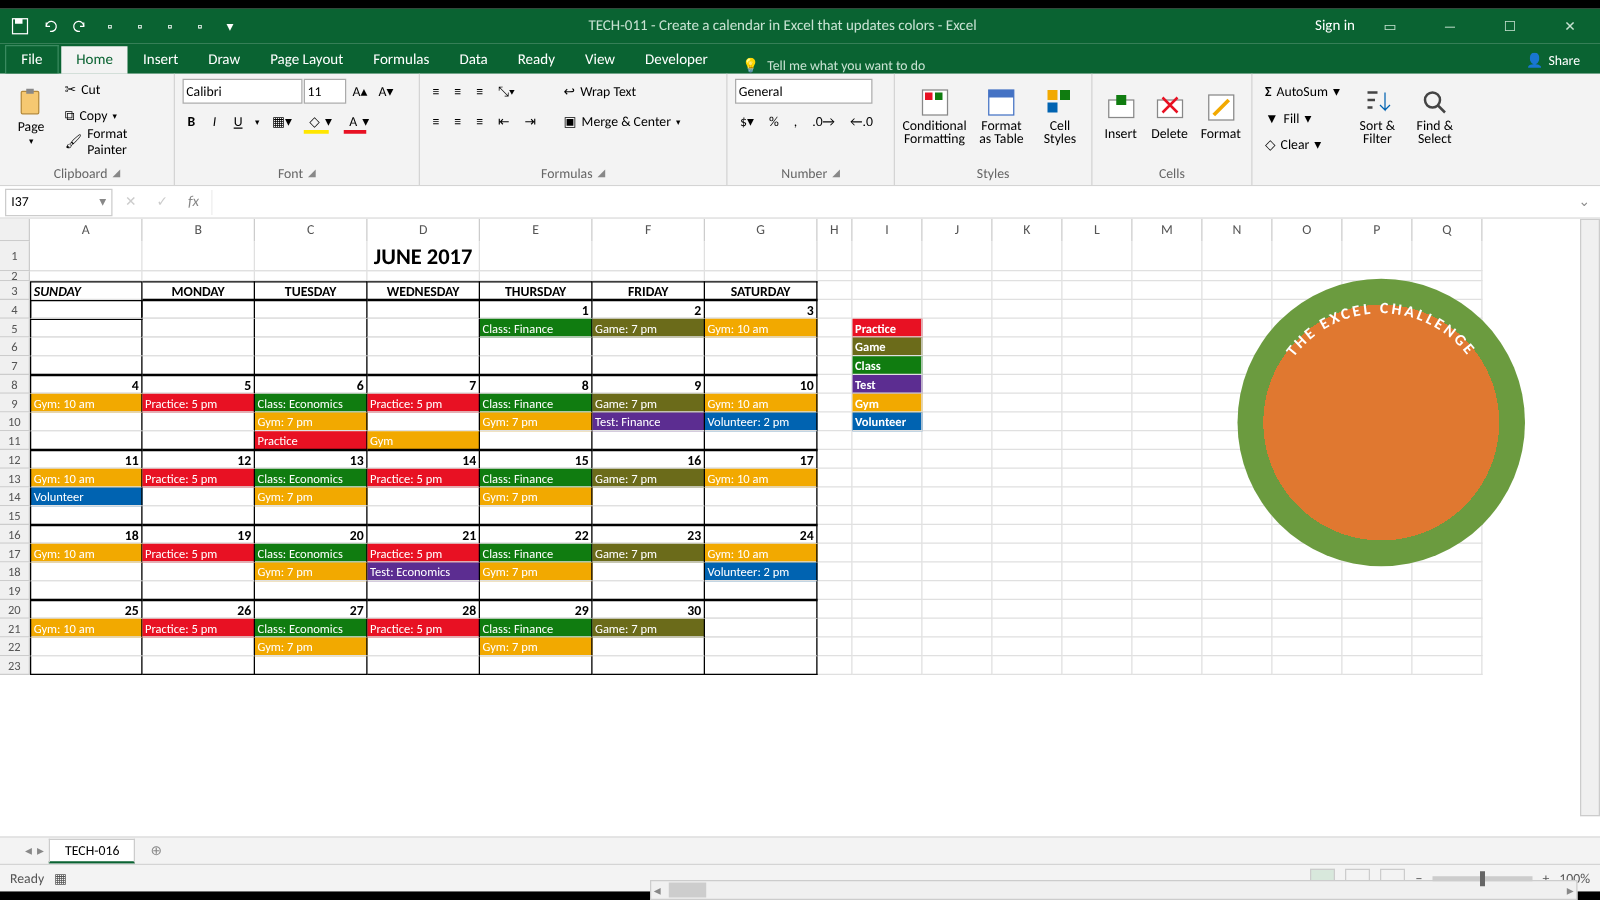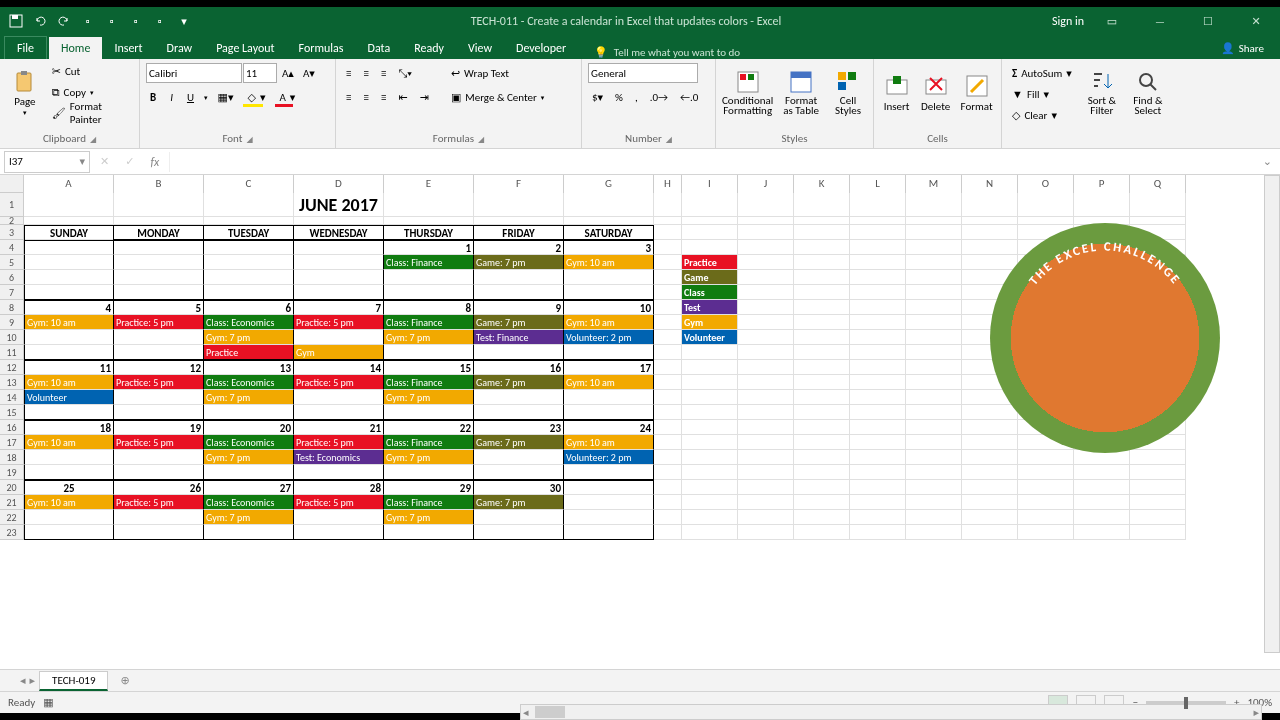--- a/index.html
+++ b/index.html
@@ -758,21 +758,21 @@
             <div class="cell " style="left: 658px; top: 332px; width: 56px; height: 15px; line-height: 15px;"></div>
             <div class="cell " style="left: 714px; top: 332px; width: 56px; height: 15px; line-height: 15px;"></div>
             <div class="cell " style="left: 770px; top: 332px; width: 56px; height: 15px; line-height: 15px;"></div>
             <div class="cell " style="left: 826px; top: 332px; width: 56px; height: 15px; line-height: 15px;"></div>
             <div class="cell " style="left: 882px; top: 332px; width: 56px; height: 15px; line-height: 15px;"></div>
             <div class="cell " style="left: 938px; top: 332px; width: 56px; height: 15px; line-height: 15px;"></div>
             <div class="cell " style="left: 994px; top: 332px; width: 56px; height: 15px; line-height: 15px;"></div>
             <div class="cell " style="left: 1050px; top: 332px; width: 56px; height: 15px; line-height: 15px;"></div>
             <div class="cell " style="left: 1106px; top: 332px; width: 56px; height: 15px; line-height: 15px;"></div>
             <div class="cell " style="left: 0px; top: 0px; width: 630px; height: 24px; line-height: 24px; text-align: center; font-weight: bold; font-size: 18px;">JUNE 2017</div>
-            <div class="cell bdr-t bdr-b bdr-r bdr-l" style="left: 0px; top: 32px; width: 90px; height: 16px; line-height: 15px; text-align: center; font-weight: bold;">SUNDAY</div>
+            <div class="cell bdr-t bdr-b bdr-r bdr-l" style="left: 0px; top: 32px; width: 90px; height: 31px; line-height: 15px; font-weight: bold; font-style: italic;">SUNDAY</div>
             <div class="cell bdr-t bdr-b bdr-r" style="left: 90px; top: 32px; width: 90px; height: 15px; line-height: 15px; text-align: center; font-weight: bold;">MONDAY</div>
             <div class="cell bdr-t bdr-b bdr-r" style="left: 180px; top: 32px; width: 90px; height: 15px; line-height: 15px; text-align: center; font-weight: bold;">TUESDAY</div>
             <div class="cell bdr-t bdr-b bdr-r" style="left: 270px; top: 32px; width: 90px; height: 15px; line-height: 15px; text-align: center; font-weight: bold;">WEDNESDAY</div>
             <div class="cell bdr-t bdr-b bdr-r" style="left: 360px; top: 32px; width: 90px; height: 15px; line-height: 15px; text-align: center; font-weight: bold;">THURSDAY</div>
             <div class="cell bdr-t bdr-b bdr-r" style="left: 450px; top: 32px; width: 90px; height: 15px; line-height: 15px; text-align: center; font-weight: bold;">FRIDAY</div>
             <div class="cell bdr-t bdr-b bdr-r" style="left: 540px; top: 32px; width: 90px; height: 15px; line-height: 15px; text-align: center; font-weight: bold;">SATURDAY</div>
             <div class="cell bdr-t bdr-r bdr-l" style="left: 0px; top: 47px; width: 90px; height: 15px; line-height: 15px; text-align: right; font-weight: bold;"></div>
             <div class="cell bdr-t bdr-r" style="left: 90px; top: 47px; width: 90px; height: 15px; line-height: 15px; text-align: right; font-weight: bold;"></div>
             <div class="cell bdr-t bdr-r" style="left: 180px; top: 47px; width: 90px; height: 15px; line-height: 15px; text-align: right; font-weight: bold;"></div>
             <div class="cell bdr-t bdr-r" style="left: 270px; top: 47px; width: 90px; height: 15px; line-height: 15px; text-align: right; font-weight: bold;"></div>
@@ -877,21 +877,21 @@
             <div class="cell evt bdr-r" style="left: 360px; top: 257px; width: 90px; height: 15px; line-height: 15px; background: rgb(242, 169, 0); color: rgb(255, 255, 255);">Gym: 7 pm</div>
             <div class="cell bdr-r" style="left: 450px; top: 257px; width: 90px; height: 15px; line-height: 15px;"></div>
             <div class="cell evt bdr-r" style="left: 540px; top: 257px; width: 90px; height: 15px; line-height: 15px; background: rgb(0, 99, 177); color: rgb(255, 255, 255);">Volunteer: 2 pm</div>
             <div class="cell bdr-r bdr-l bdr-b" style="left: 0px; top: 272px; width: 90px; height: 15px; line-height: 15px;"></div>
             <div class="cell bdr-r bdr-b" style="left: 90px; top: 272px; width: 90px; height: 15px; line-height: 15px;"></div>
             <div class="cell bdr-r bdr-b" style="left: 180px; top: 272px; width: 90px; height: 15px; line-height: 15px;"></div>
             <div class="cell bdr-r bdr-b" style="left: 270px; top: 272px; width: 90px; height: 15px; line-height: 15px;"></div>
             <div class="cell bdr-r bdr-b" style="left: 360px; top: 272px; width: 90px; height: 15px; line-height: 15px;"></div>
             <div class="cell bdr-r bdr-b" style="left: 450px; top: 272px; width: 90px; height: 15px; line-height: 15px;"></div>
             <div class="cell bdr-r bdr-b" style="left: 540px; top: 272px; width: 90px; height: 15px; line-height: 15px;"></div>
-            <div class="cell bdr-t bdr-r bdr-l" style="left: 0px; top: 287px; width: 90px; height: 15px; line-height: 15px; text-align: center; font-weight: bold;">25</div>
+            <div class="cell bdr-t bdr-r bdr-l" style="left: 0px; top: 287px; width: 90px; height: 15px; line-height: 15px; text-align: right; font-weight: bold;">25</div>
             <div class="cell bdr-t bdr-r" style="left: 90px; top: 287px; width: 90px; height: 15px; line-height: 15px; text-align: right; font-weight: bold;">26</div>
             <div class="cell bdr-t bdr-r" style="left: 180px; top: 287px; width: 90px; height: 15px; line-height: 15px; text-align: right; font-weight: bold;">27</div>
             <div class="cell bdr-t bdr-r" style="left: 270px; top: 287px; width: 90px; height: 15px; line-height: 15px; text-align: right; font-weight: bold;">28</div>
             <div class="cell bdr-t bdr-r" style="left: 360px; top: 287px; width: 90px; height: 15px; line-height: 15px; text-align: right; font-weight: bold;">29</div>
             <div class="cell bdr-t bdr-r" style="left: 450px; top: 287px; width: 90px; height: 15px; line-height: 15px; text-align: right; font-weight: bold;">30</div>
             <div class="cell bdr-t bdr-r" style="left: 540px; top: 287px; width: 90px; height: 15px; line-height: 15px; text-align: right; font-weight: bold;"></div>
             <div class="cell evt bdr-r bdr-l" style="left: 0px; top: 302px; width: 90px; height: 15px; line-height: 15px; background: rgb(242, 169, 0); color: rgb(255, 255, 255);">Gym: 10 am</div>
             <div class="cell evt bdr-r" style="left: 90px; top: 302px; width: 90px; height: 15px; line-height: 15px; background: rgb(232, 17, 35); color: rgb(255, 255, 255);">Practice: 5 pm</div>
             <div class="cell evt bdr-r" style="left: 180px; top: 302px; width: 90px; height: 15px; line-height: 15px; background: rgb(16, 124, 16); color: rgb(255, 255, 255);">Class: Economics</div>
             <div class="cell evt bdr-r" style="left: 270px; top: 302px; width: 90px; height: 15px; line-height: 15px; background: rgb(232, 17, 35); color: rgb(255, 255, 255);">Practice: 5 pm</div>
@@ -928,21 +928,21 @@
           <text fill="#fff" font-size="15" font-weight="bold" letter-spacing="2"><textPath href="#arc" startOffset="50%" text-anchor="middle">THE EXCEL CHALLENGE</textPath></text>
         </svg>
       </div>
     </div>
     <div class="scroll-v"></div>
   </div>
 
   <div class="sheet-tabs">
     <span style="color:#888;cursor:pointer">◂</span>
     <span style="color:#888;cursor:pointer">▸</span>
-    <div class="sheet-tab">TECH-019</div>
+    <div class="sheet-tab">TECH-016</div>
     <span style="color:#888;cursor:pointer;padding:0 8px">⊕</span>
     <div class="scroll-h">
         <span style="padding:0 2px;color:#888">◂</span>
         <div class="thumb"></div>
         <span style="margin-left:auto;padding:0 2px;color:#888">▸</span>
       </div>
   </div>
 
   <div class="status">
     <span>Ready</span>

